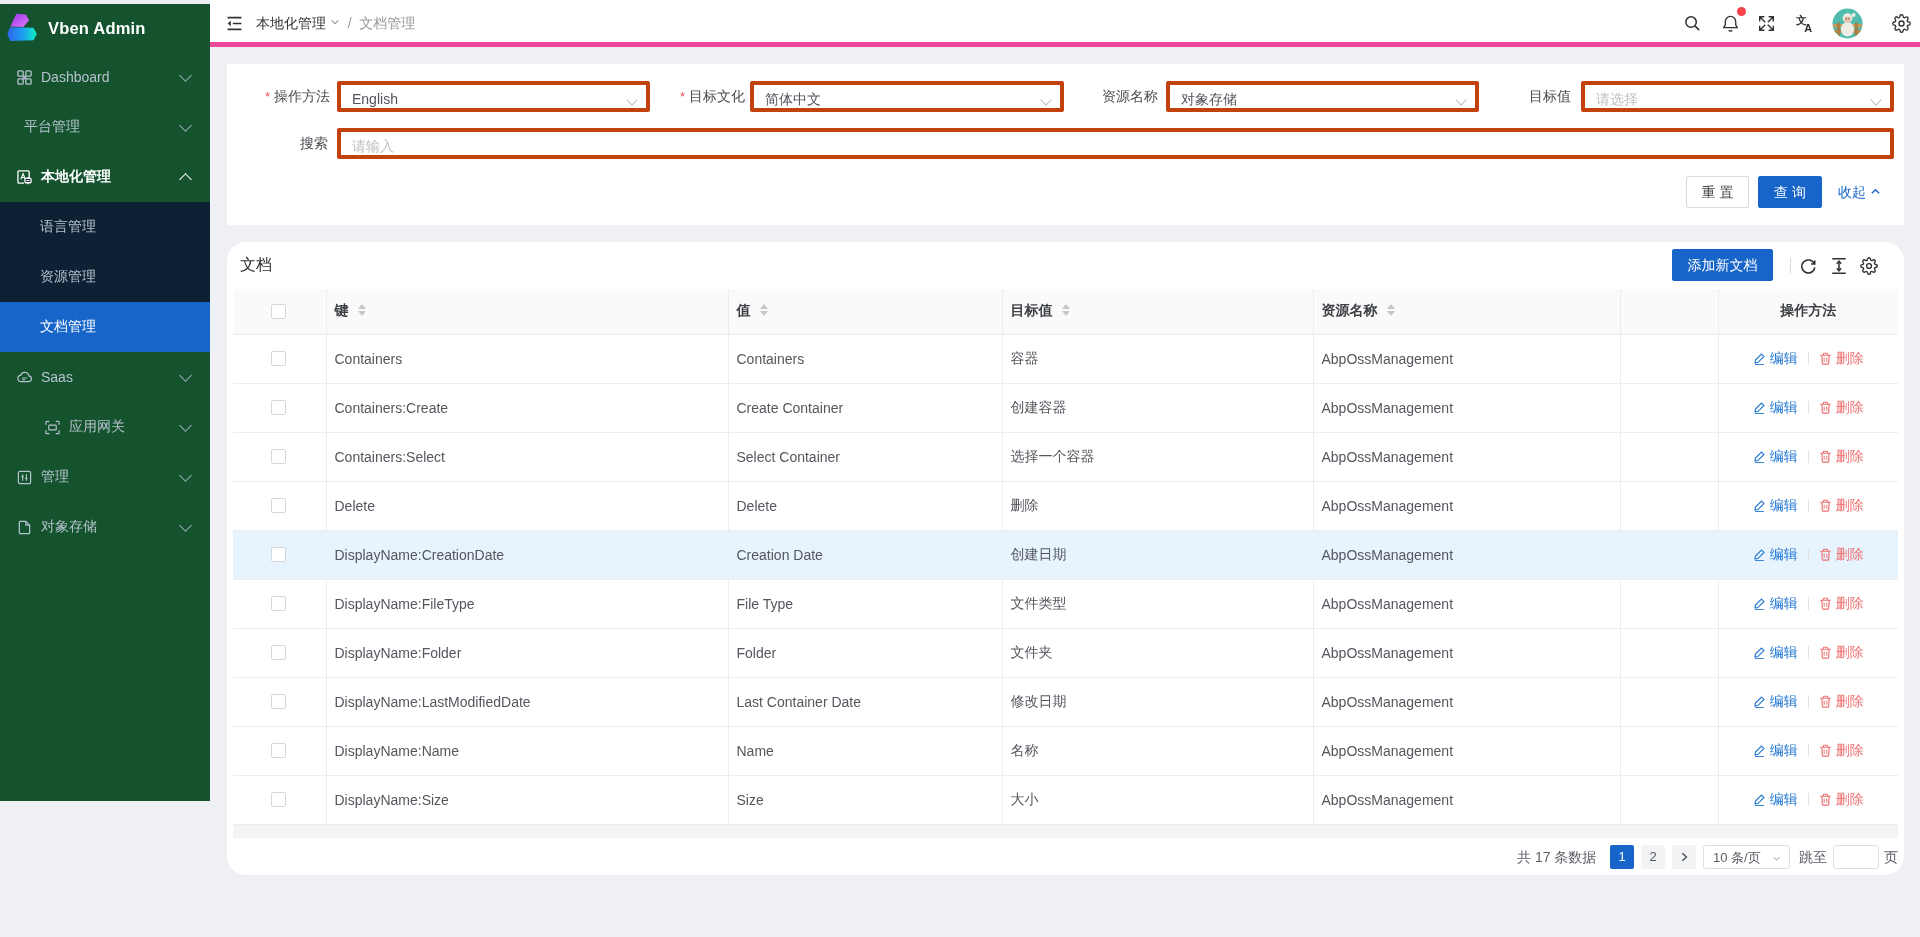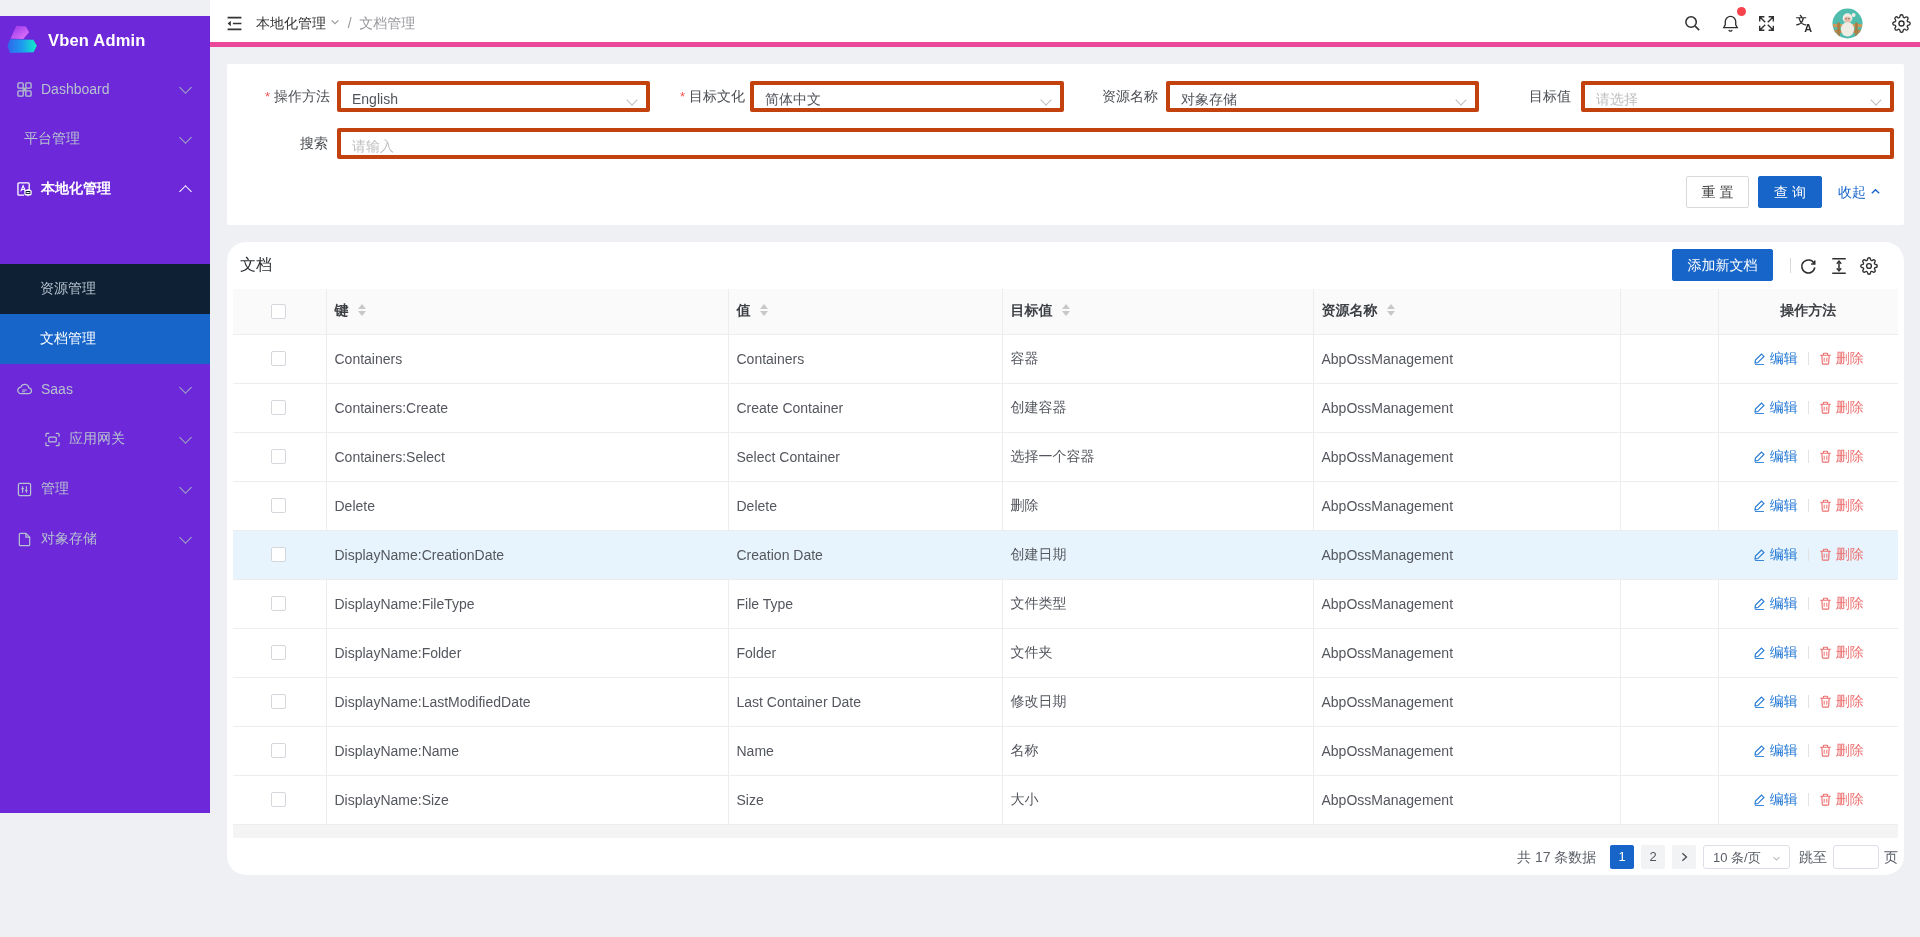--- a/index.html
+++ b/index.html
@@ -1,20 +1,20 @@
 <!DOCTYPE html>
 <html><head>
 <meta charset="utf-8">
 <style>
 * { margin:0; padding:0; box-sizing:border-box; }
 html,body { width:1920px; height:937px; overflow:hidden; }
 body { font-family:"Liberation Sans", sans-serif; font-size:14px; background:#eef0f4; color:#333; position:relative; }
 
 
-#sidebar { position:absolute; left:0; top:16px; width:210px; height:797px; background:#6d28d9; z-index:5; }
+#sidebar { position:absolute; left:0; top:4px; width:210px; height:797px; background:#14532d; z-index:5; }
 #logo { position:absolute; left:0; top:0; width:210px; height:48px; display:flex; align-items:center; padding-left:7px; }
 #logo .t { color:#fff; font-size:16.5px; font-weight:bold; margin-left:10px; letter-spacing:0.2px; }
 .mi { position:absolute; left:0; width:210px; height:50px; display:flex; align-items:center; color:#b6c2cf; font-size:14px; }
 .mi .ic { width:15px; height:15px; margin-left:17px; margin-right:9px; flex:none; }
 .mi .noic { margin-left:24px; }
 .mi .txt { flex:1; }
 .mi .caret { width:9px; height:9px; border-right:1.5px solid #9fb0bf; border-bottom:1.5px solid #9fb0bf; transform:rotate(45deg); margin-right:20px; margin-top:-4px; }
 .mi .caret.up { transform:rotate(-135deg); margin-top:5px; border-color:#fff; }
 .mi.open { color:#fff; }
 .sub { background:#0e2134; }
@@ -105,20 +105,23 @@
     <svg class="ic" viewBox="0 0 16 16" fill="none" stroke="#ffffff" stroke-width="1.4">
       <path d="M13 8.5 V2 a1 1 0 0 0 -1-1 H2 a1 1 0 0 0 -1 1 v11 a1 1 0 0 0 1 1 h5.5"></path>
       <path d="M4 10 L6.5 4 L9 10 M4.9 8 h3.2" stroke-width="1.2"></path>
       <rect x="8.5" y="9" width="6.5" height="4.6" rx="1" fill="#02162a"></rect>
       <path d="M10 11.3 h3.5" stroke-width="1.2"></path>
       <path d="M11.75 7.5 v1.5 M11.75 13.6 v1.5" stroke-width="1.2"></path>
     </svg>
     <span class="txt" style="font-weight:bold;">本地化管理</span>
       <span class="caret up"></span>
   </div>
+  <div class="mi sub" style="top:198px;">
+      <span class="txt">语言管理</span>
+    </div>
   <div class="mi sub" style="top:248px;">
       <span class="txt">资源管理</span>
     </div>
   <div class="mi sub sel" style="top:298px;">
       <span class="txt">文档管理</span>
     </div>
   <div class="mi" style="top:348px;">
     <svg class="ic" viewBox="0 0 16 16" fill="none" stroke="#b6c2cf" stroke-width="1.3">
       <path d="M4.5 12.5 a3.5 3.5 0 0 1 -0.3-7 a4.3 4.3 0 0 1 8.4 0.8 a3.1 3.1 0 0 1 -0.6 6.2 z"></path>
       <path d="M5.5 8.5 h5 M5.5 10.5 h3" stroke-width="1.1"></path>

